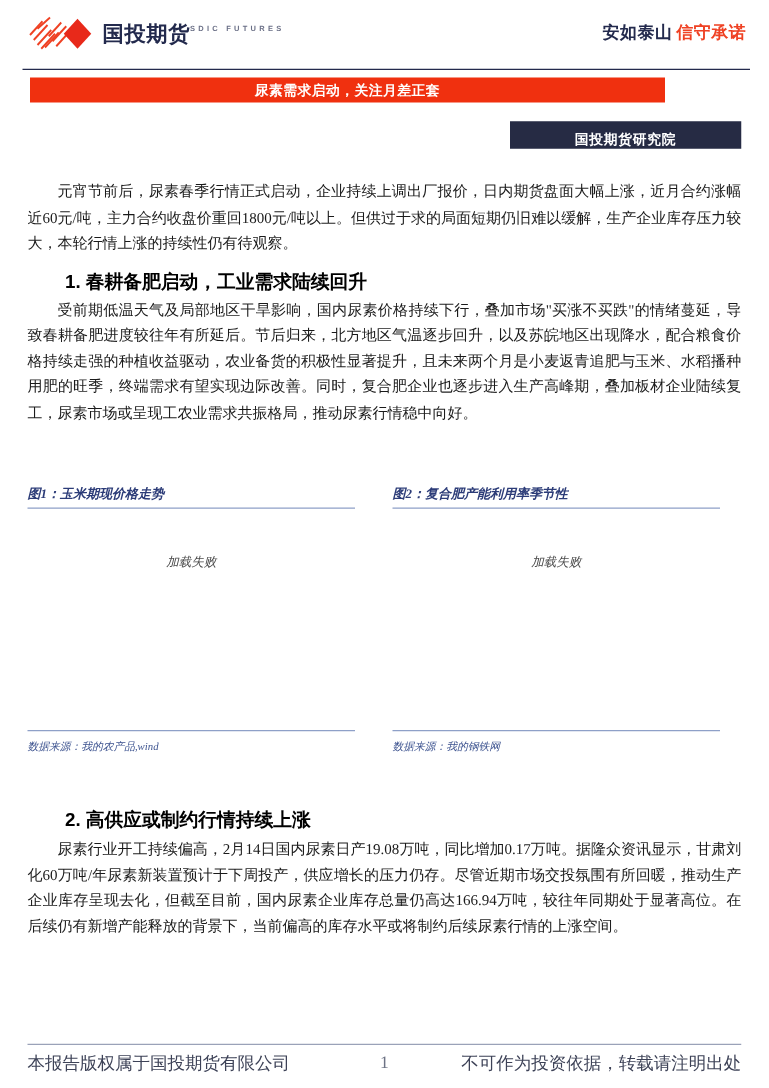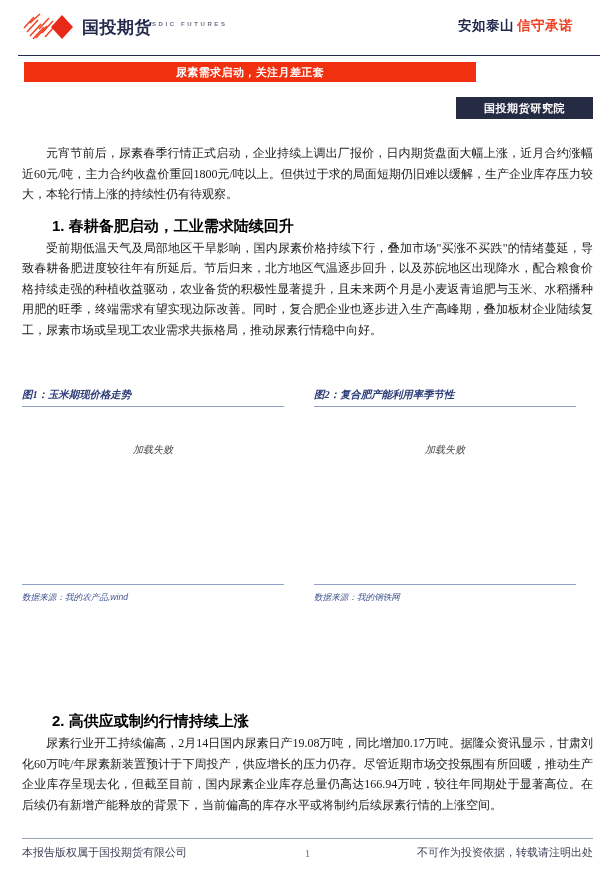--- a/index.html
+++ b/index.html
@@ -51,64 +51,64 @@
     font-weight: bold;
     color: #6a6f86;
     letter-spacing: 2.6px;
     margin-top: 2px;
   }
   .slogan {
     font-family: "Liberation Sans", "DejaVu Sans", sans-serif;
     font-size: 13.5px;
     font-weight: bold;
     letter-spacing: 0.5px;
-    margin-right: 24px;
+    margin-right: 0;
     white-space: nowrap;
   }
   .slogan .s-dark { color: #232a4d; }
   .slogan .s-red  { color: #ef4123; margin-left: 3px; }
 
   .header-rule {
     position: absolute;
     left: 18px;
     right: 15px;
     top: 55px;
     height: 1.4px;
     background: #232a4d;
   }
 
   
   .title-banner {
     position: absolute;
     left: 24px;
     top: 62px;
-    width: 452px;
+    width: 508px;
     height: 20px;
     background: #f0300f;
     display: flex;
     align-items: center;
     justify-content: center;
   }
   .title-banner span {
     font-family: "Liberation Sans", "DejaVu Sans", sans-serif;
     font-size: 11px;
     font-weight: bold;
     color: #ffffff;
     letter-spacing: 0.4px;
   }
 
   .institute-box {
     position: absolute;
     right: 22px;
     top: 97px;
-    width: 137px;
+    width: 185px;
     height: 22px;
     background: #262b44;
     display: flex;
-    align-items: center;
+    align-items: flex-end;
     justify-content: center;
   }
   .institute-box span {
     font-family: "Liberation Sans", "DejaVu Sans", sans-serif;
     font-size: 11px;
     font-weight: bold;
     color: #ffffff;
     letter-spacing: 0.6px;
   }
 
@@ -174,54 +174,54 @@
     font-family: Liberation Mono, monospace;
     font-style: italic;
     font-size: 10px;
     color: #4b4b4b;
   }
   .fig-rule-bottom {
     height: 1px;
     background: #8ea0c8;
   }
   .fig-source {
-    font-family: Liberation Sans, sans-serif;
+    font-family: Liberation Serif, serif;
     font-size: 8.6px;
     font-style: italic;
     color: #3e5490;
     padding-top: 7px;
     white-space: nowrap;
   }
 
   
   .section2 {
     position: absolute;
     left: 22px;
     right: 22px;
-    top: 700px;
+    top: 636px;
   }
 
   
   .footer {
     position: absolute;
     left: 22px;
     right: 22px;
     bottom: 10px;
   }
   .footer-rule {
     height: 1px;
     background: #9aa2b8;
     margin-bottom: 6px;
   }
   .footer-row {
     display: flex;
     align-items: center;
     justify-content: flex-end;
     font-family: Liberation Serif, serif;
-    font-size: 11px;
+    font-size: 14px;
     color: #3d4257;
   }
   .footer-left  { flex: 1; text-align: left; }
   .footer-page  { flex: 0 0 auto; text-align: center; color: #6d7385; }
   .footer-right { flex: 1; text-align: right; }
 </style>
 </head>
 <body>
 
 <div class="header">

